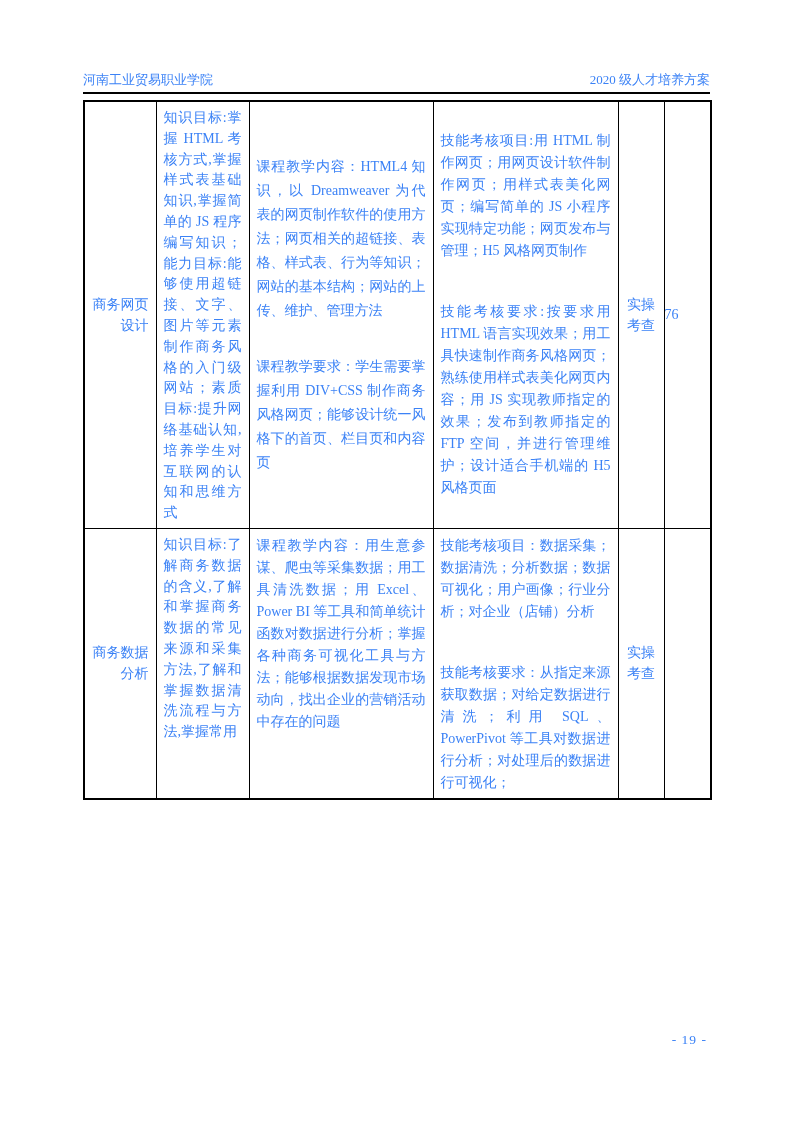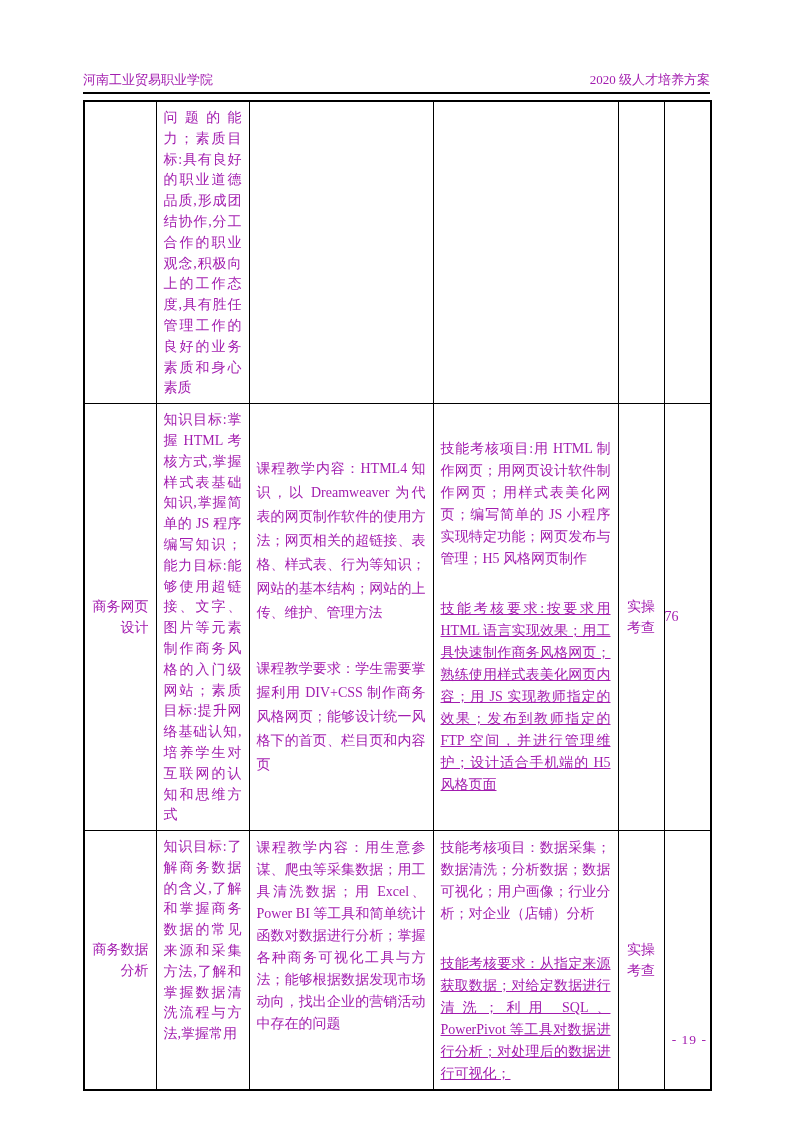--- a/index.html
+++ b/index.html
@@ -5,21 +5,21 @@
   html,body{margin:0;padding:0;}
   body{
     background:#e8e8e8;
     font-family:"Liberation Serif","DejaVu Serif",serif;
     -webkit-font-smoothing:antialiased;
   }
   .page{
     position:relative;
     width:793px;height:1122px;
     background:#ffffff;
-    color:#a21caf;
+    color:#3b82f6;
     overflow:hidden;
     margin:0 auto;
   }
   .doc-header{
     position:absolute;
     left:83px;top:72px;width:627px;
     display:flex;justify-content:space-between;align-items:flex-end;
     font-size:13px;line-height:16px;
   }
   .header-rule{
@@ -52,21 +52,21 @@
   .cell{
     padding:4px 7px;
     text-align:justify;
   }
   .lh-tight{line-height:20.8px;}
   .lh-mid{line-height:22px;}
   .lh-wide{line-height:24px;}
   .v-top{vertical-align:top;}
   .v-mid{vertical-align:middle;}
   .para2-wide{margin-top:24px;}
-  .para2-mid{margin-top:20px;text-decoration:underline;}
+  .para2-mid{margin-top:31px;}
   .course-name-cell{padding:4px 7px;line-height:21px;text-align:right;}
   .method-cell{padding:4px 6px;line-height:21px;text-align:center;}
   .hours-cell{text-align:left;line-height:20px;}
   .page-number{
     position:absolute;
     top:1032px;right:86px;
     font-size:13.5px;
     letter-spacing:1px;
   }
 </style>
@@ -86,30 +86,20 @@
       <col style="width:72px">
       <col style="width:93px">
       <col style="width:184px">
       <col style="width:185px">
       <col style="width:46px">
       <col style="width:47px">
     </colgroup>
 
     <tbody>
 
-    <tr style="height:273px;">
-      <td class="v-top"></td>
-      <td class="v-top">
-        <div class="cell lh-tight" style="padding-top:6px;">问题的能力；素质目标:具有良好的职业道德品质,形成团结协作,分工合作的职业观念,积极向上的工作态度,具有胜任管理工作的良好的业务素质和身心素质</div>
-      </td>
-      <td class="v-top"></td>
-      <td class="v-top"></td>
-      <td class="v-mid"></td>
-      <td class="v-mid"></td>
-    </tr>
 
     <tr style="height:390px;">
       <td class="v-mid">
         <div class="course-name-cell">商务网页设计</div>
       </td>
       <td class="v-top">
         <div class="cell lh-tight" style="padding-top:6px;">知识目标:掌握 HTML 考核方式,掌握样式表基础知识,掌握简单的 JS 程序编写知识；能力目标:能够使用超链接、文字、图片等元素制作商务风格的入门级网站；素质目标:提升网络基础认知,培养学生对互联网的认知和思维方式</div>
       </td>
       <td class="v-mid">
         <div class="cell lh-wide">课程教学内容：HTML4 知识，以 Dreamweaver 为代表的网页制作软件的使用方法；网页相关的超链接、表格、样式表、行为等知识；网站的基本结构；网站的上传、维护、管理方法</div>

